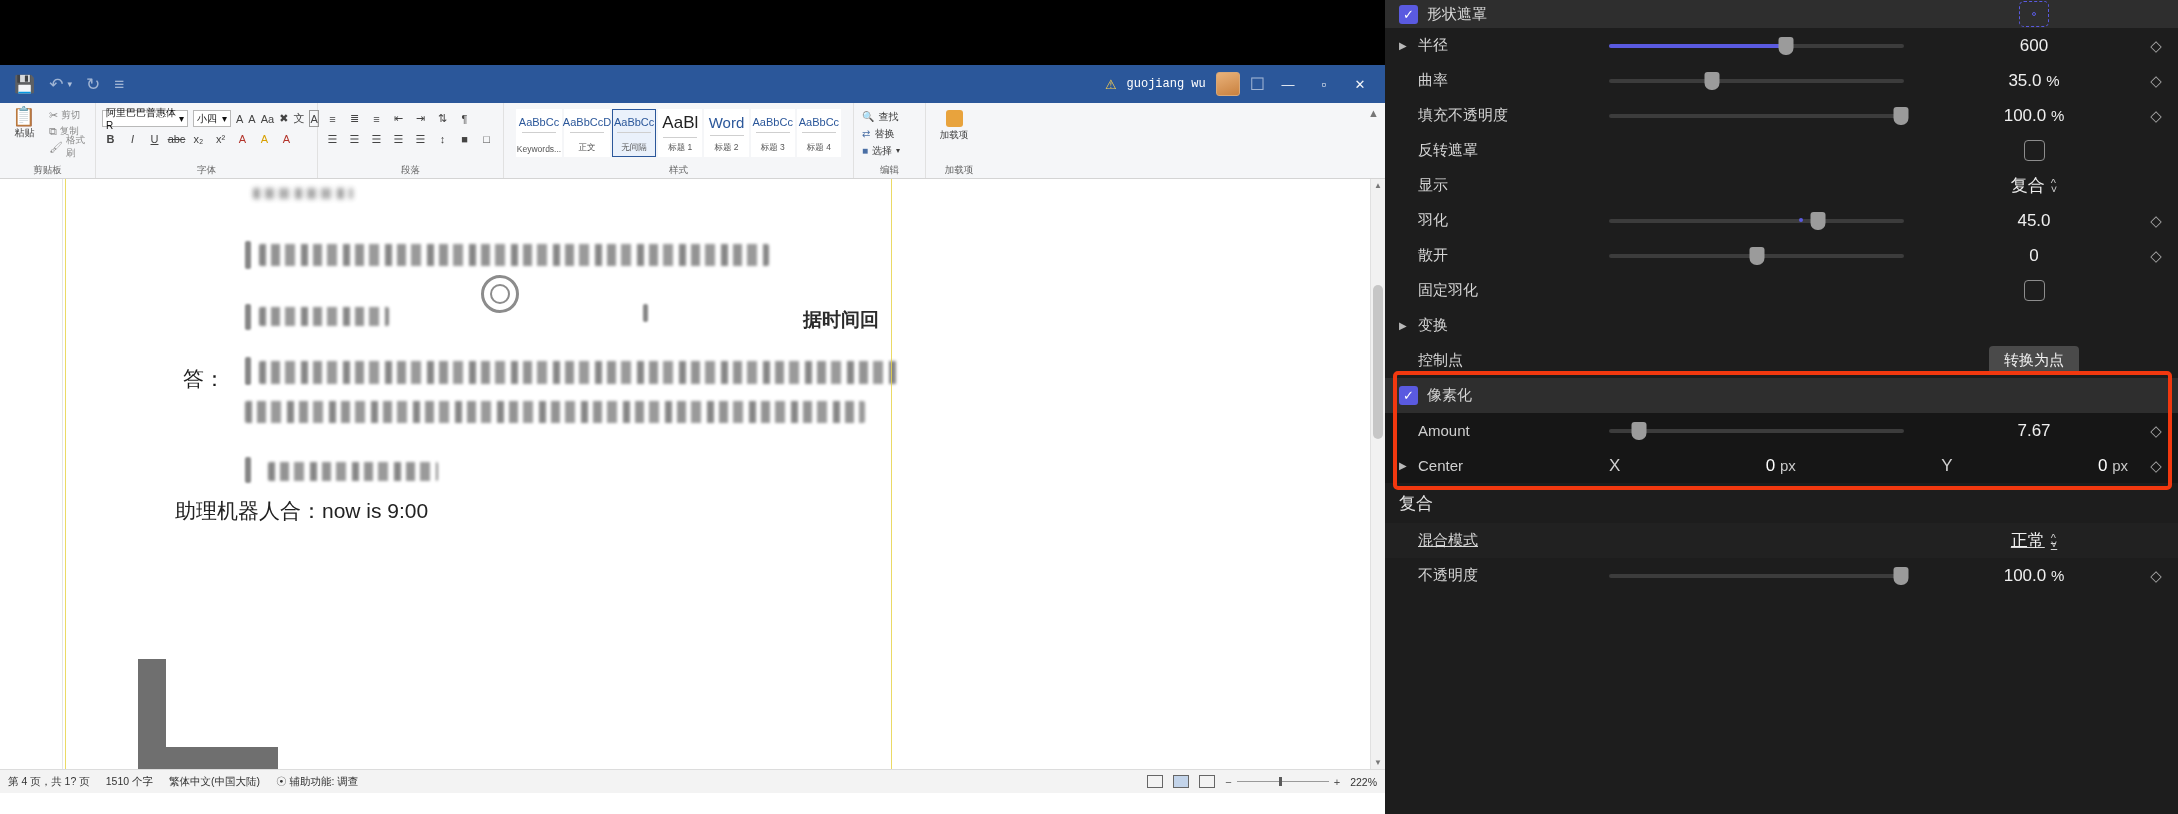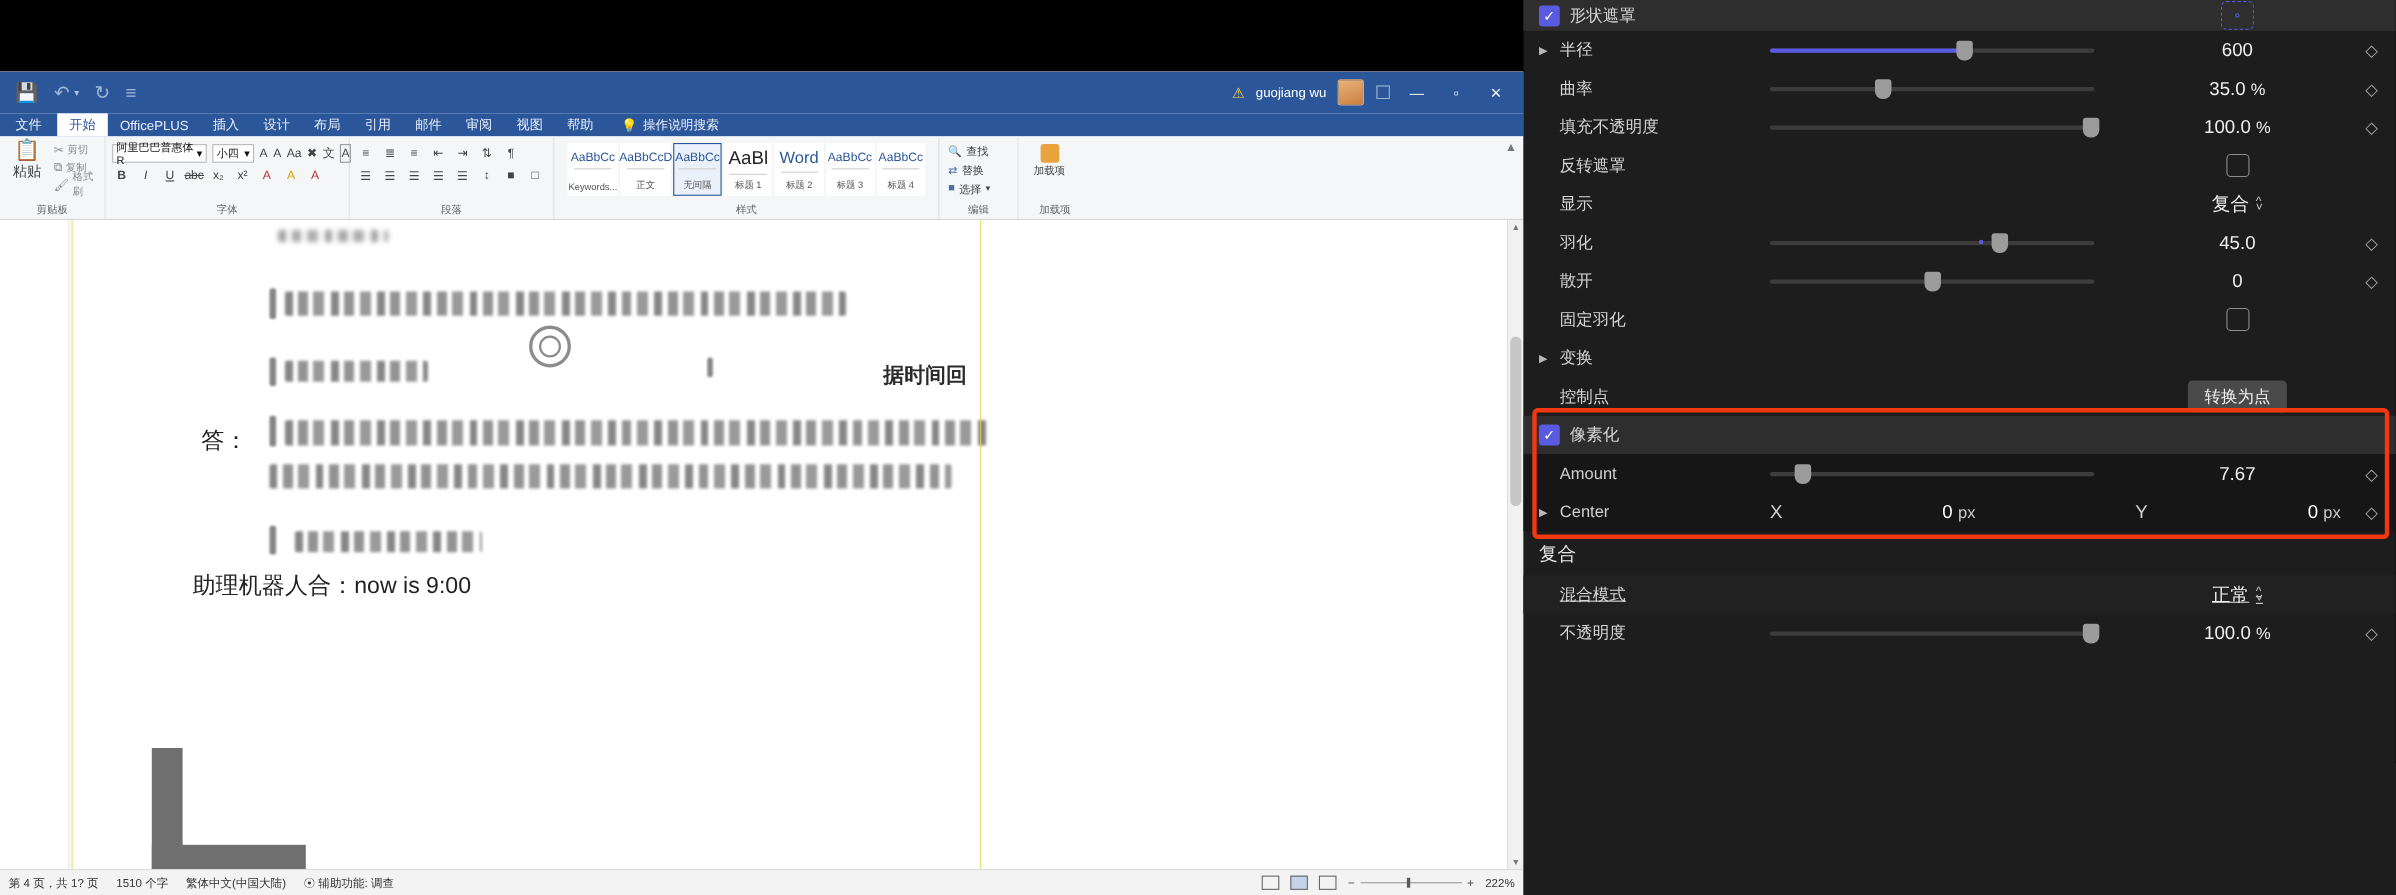--- a/index.html
+++ b/index.html
@@ -27,21 +27,21 @@
   .qat-ico { color: #e8eef7; font-size: 17px; line-height: 1; opacity: .95; }
   .qat-ico.dim { opacity: .62; }
   .qat-caret { font-size: 9px; opacity: .7; color:#e8eef7; margin-left:-10px;}
   .win-title {
     position: absolute; left: 0; right: 0; text-align: center;
     color: #fff; font-size: 12.5px; letter-spacing: .2px;
     pointer-events: none;
   }
   .win-right { margin-left: auto; display: flex; align-items: center; gap: 10px; padding-right: 12px; }
   .warn-ico { color:#ffd24d; font-size: 13px; }
-  .user-name { color:#fff; font-size:12px; }
+  .user-name { color:#fff; font-size:12px;font-family:Liberation Mono, monospace; }
   .avatar {
     width: 24px; height: 24px; border-radius: 3px;
     background: linear-gradient(160deg,#e9b27a,#c9813f);
     border: 1px solid #d8a878;
   }
   .win-btn { color:#fff; font-size:13px; width:26px; text-align:center; opacity:.95; }
 
   
   .ribbon-tabs {
     height: 21px; background: #2b579a;
@@ -63,21 +63,21 @@
     height: 76px; background: #f5f6f8;
     border-bottom: 1px solid #d4d4d4;
     display: flex; align-items: stretch; font-size: 10px; color:#333;
   }
   .rgroup { position: relative; display:flex; flex-direction: column; border-right: 1px solid #e1e1e1; padding: 3px 6px 0 6px; }
   .rgroup-label { position:absolute; bottom:1px; left:0; right:0; text-align:center; font-size:9.5px; color:#666; }
   .rrow { display:flex; align-items:center; gap:5px; height: 22px; }
 
   .clip-big { display:flex; flex-direction:column; align-items:center; width:42px; padding-top:2px;}
   .clip-ico { font-size: 19px; line-height: 18px; color:#c9a227; }
-  .clip-lbl { font-size: 13px; color:#444; }
+  .clip-lbl { font-size: 10px; color:#444; }
   .mini { display:flex; align-items:center; gap:3px; font-size:9.5px; color:#8a8a8a; height:16px;}
   .mini .g { font-size:11px; }
 
   .fontbox {
     height:17px; border:1px solid #b9b9b9; background:#fff;
     display:flex; align-items:center; padding:0 3px; font-size:10px;
     color:#111; min-width: 86px; justify-content: space-between;
   }
   .fontbox.sz { min-width: 38px; }
   .ficon { width:17px; height:17px; display:flex; align-items:center; justify-content:center;
@@ -263,37 +263,20 @@
         <span class="warn-ico">⚠</span>
         <span class="user-name">guojiang wu</span>
         <span class="avatar"></span>
         <span class="qat-ico dim">☐</span>
         <span class="win-btn">—</span>
         <span class="win-btn">▫</span>
         <span class="win-btn">✕</span>
       </div>
     </div>
 
-    <div class="ribbon-tabs">
-      <div class="rt file">文件</div>
-      <div class="rt active">开始</div>
-      <div class="rt">OfficePLUS</div>
-      <div class="rt">插入</div>
-      <div class="rt">设计</div>
-      <div class="rt">布局</div>
-      <div class="rt">引用</div>
-      <div class="rt">邮件</div>
-      <div class="rt">审阅</div>
-      <div class="rt">视图</div>
-      <div class="rt">帮助</div>
-      <div class="tellme">
-        <span class="bulb">💡</span>
-        <span>操作说明搜索</span>
-      </div>
-    </div>
 
     <div class="ribbon">
 
       <div class="rgroup" style="width:96px">
         <div style="display:flex;gap:6px;">
           <div class="clip-big">
             <span class="clip-ico">📋</span>
             <span class="clip-lbl">粘贴</span>
           </div>
           <div style="display:flex;flex-direction:column;padding-top:1px;">

